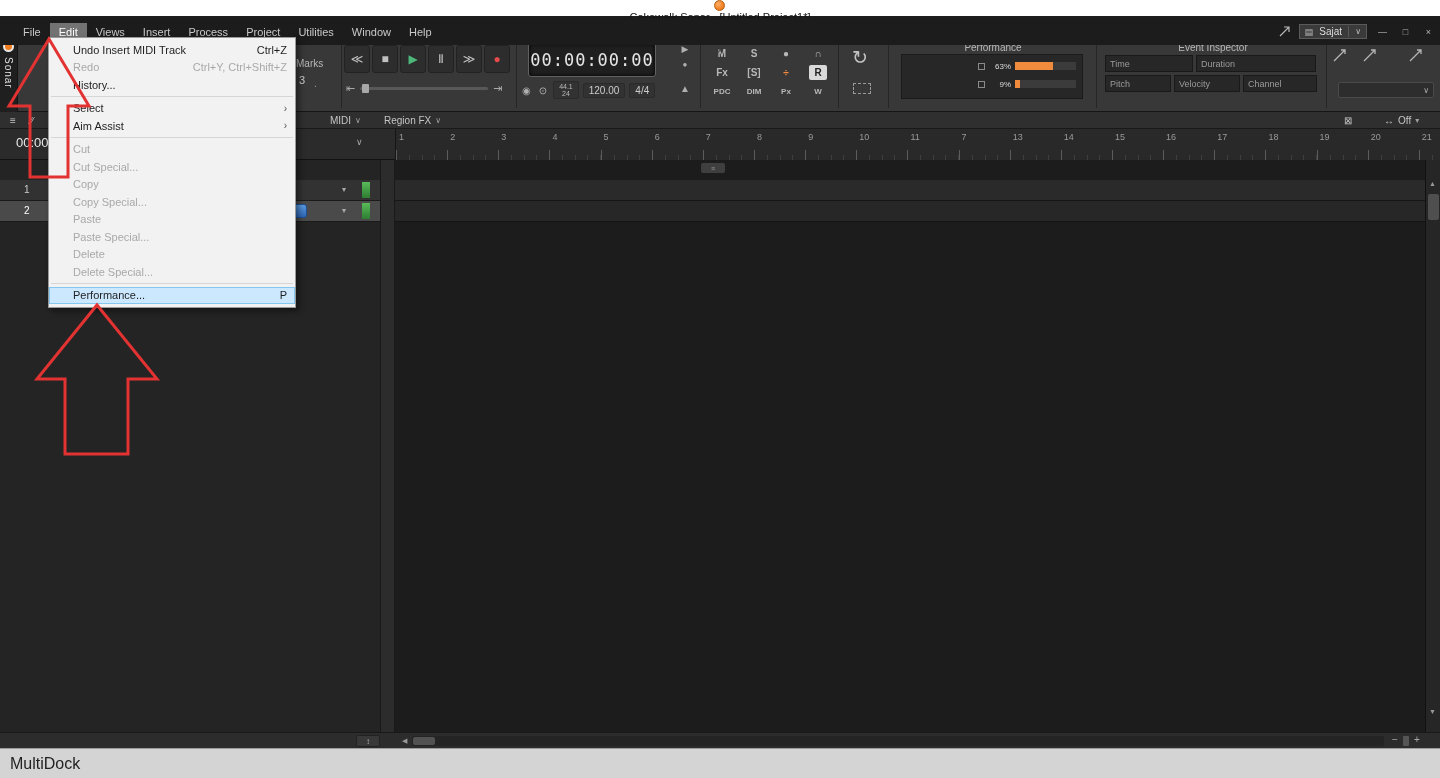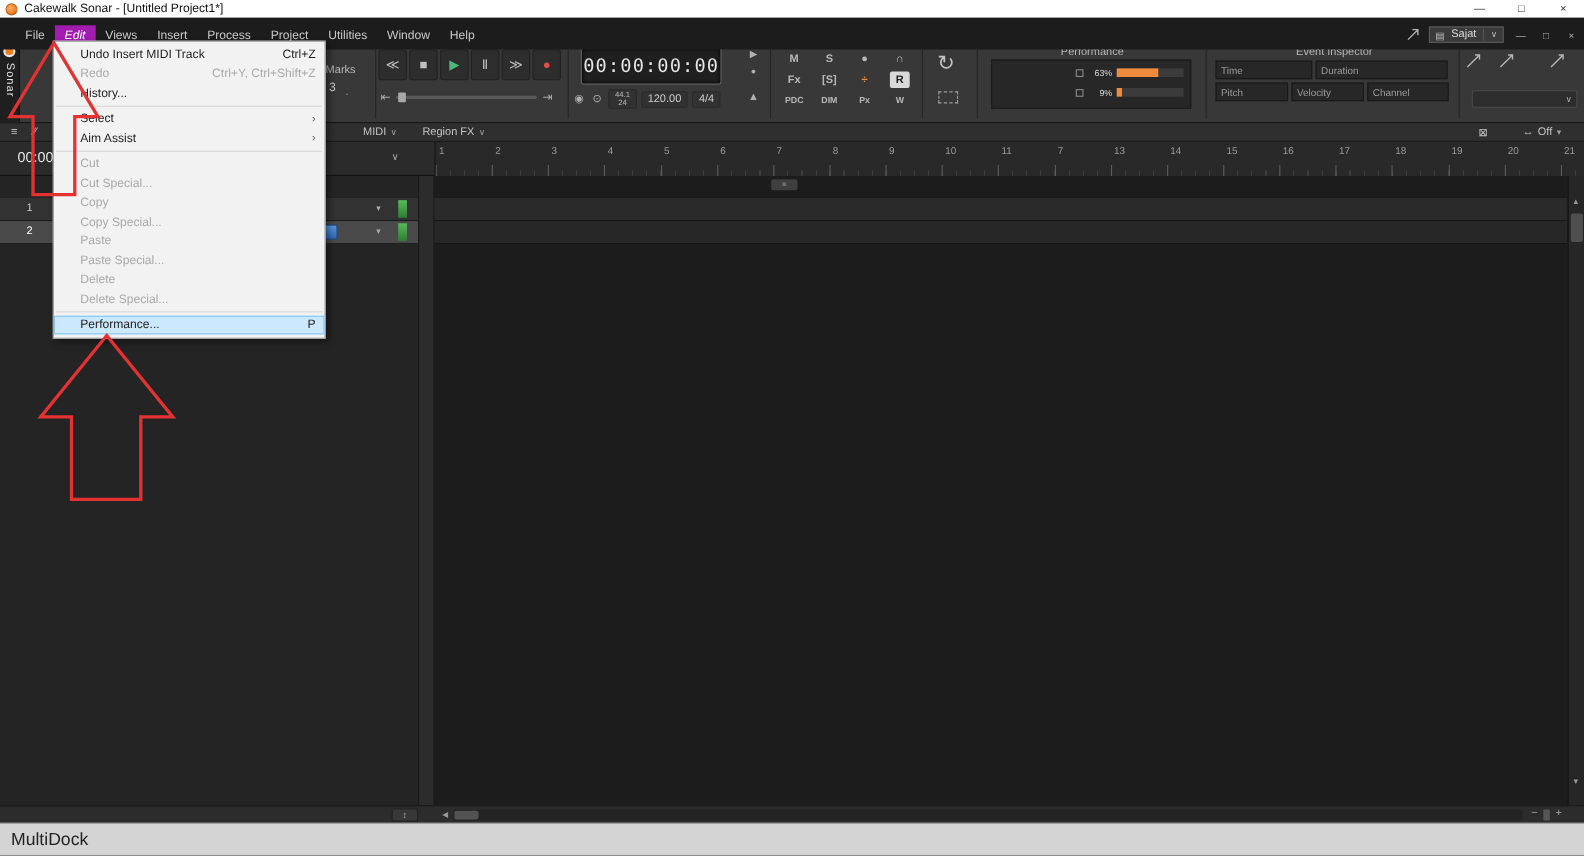--- a/index.html
+++ b/index.html
@@ -3,35 +3,35 @@
 <meta charset="utf-8">
 <style>
   * { margin:0; padding:0; box-sizing:border-box; }
   html,body { width:1440px; height:778px; overflow:hidden; background:#1d1d1d;
               font-family:"Liberation Sans", sans-serif; }
   .app { position:relative; width:1440px; height:778px; }
   .abs { position:absolute; }
 
   
   .titlebar { left:0; top:0; width:1440px; height:16px; background:#ffffff;
-              display:flex; align-items:center; z-index:5; }
+              display:flex; align-items:center; z-index:5;flex-direction:column; }
   .app-icon { width:11px; height:11px; border-radius:50%;
               background:radial-gradient(circle at 35% 35%, #ffb066, #ee7b1c 70%);
               border:1px solid #b85f10; margin:0 6px 0 5px; flex:none; }
   .tb-title { font-size:11px; color:#111; }
   .tb-spacer { flex:1; }
   .tb-btn { width:38px; height:18px; display:flex; align-items:center; justify-content:center;
             font-size:10px; color:#333; }
 
   
   .menubar { left:0; top:18px; width:1440px; height:27px; background:#1c1c1c;
              display:flex; align-items:center; font-size:11px; color:#c9c9c9;
              padding-left:14px; z-index:5; }
   .mb-item { padding:2px 9px; height:17px; display:flex; align-items:center; }
-  .mb-item.active { background:#a21caf; color:#ffffff;font-style:italic; }
+  .mb-item.active { background:#737373; color:#ffffff; }
   .mb-right { margin-left:auto; display:flex; align-items:center; gap:8px; padding-right:4px; }
   .float-icon svg { display:block; }
   .workspace-box { display:flex; align-items:center; background:#3a3a3a; border:1px solid #5a5a5a;
                    height:15px; padding:0 5px; gap:6px; font-size:10px; color:#ddd; }
   .workspace-box .grid-glyph { font-size:9px; color:#bbb; }
   .workspace-box .ws-divider { width:1px; height:11px; background:#575757; }
   .workspace-box .ws-caret { font-size:8px; color:#bbb; }
   .child-btn { width:15px; text-align:center; font-size:9px; color:#b5b5b5; }
 
   

